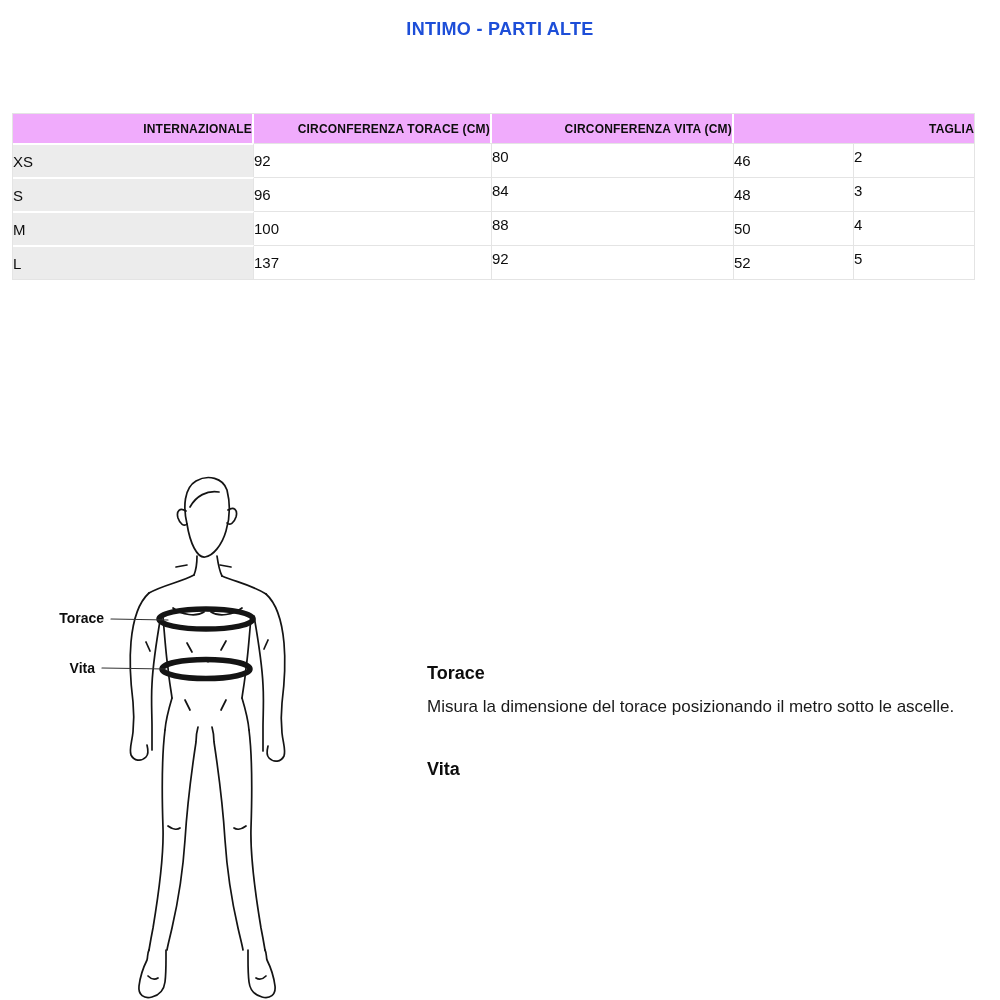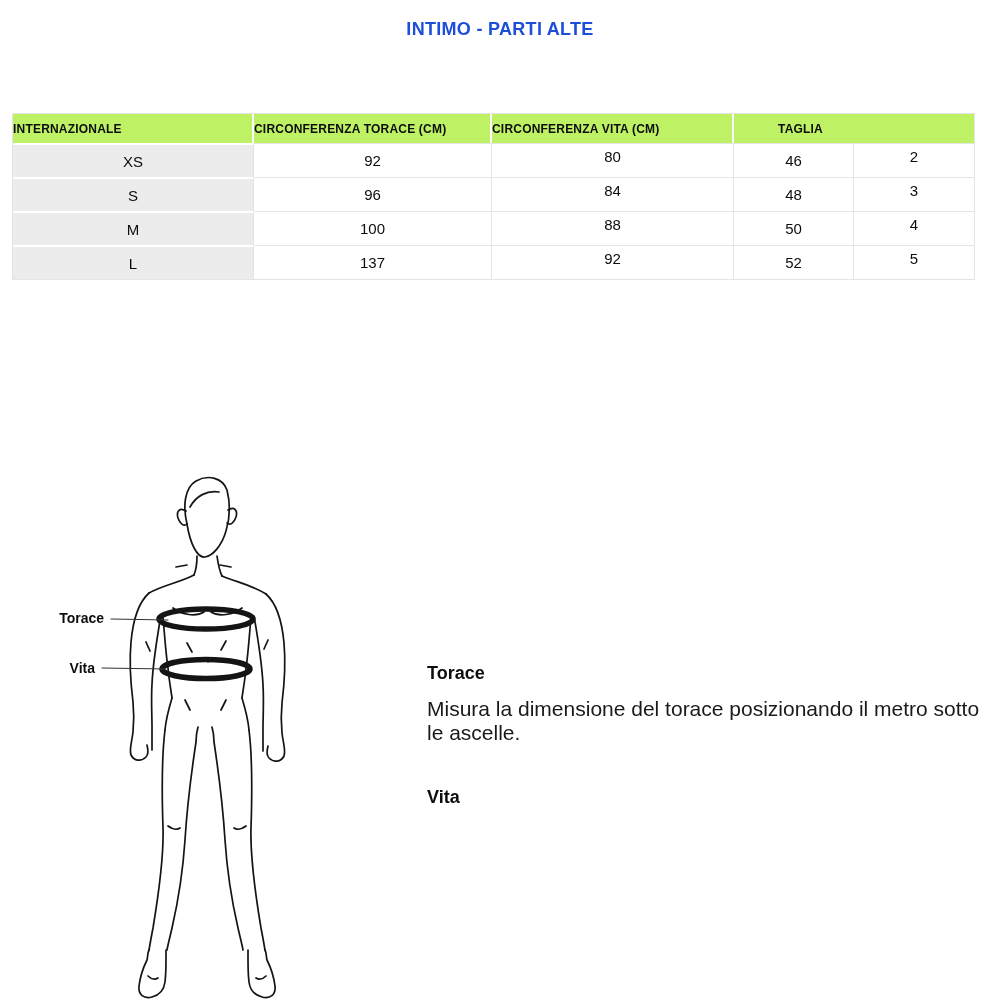--- a/index.html
+++ b/index.html
@@ -11,45 +11,45 @@
     position:absolute;top:19px;left:0;width:1000px;text-align:center;
     font-size:18px;font-weight:bold;letter-spacing:.3px;color:#1d4ed8;
   }
   
   table.size-table{
     position:absolute;left:12px;top:113px;width:961px;
     border-collapse:separate;border-spacing:0;table-layout:fixed;
     border:1px solid #e4e4e4;
   }
   .size-table th{
-    background:#bef264;height:29px;font-size:12px;font-weight:bold;
-    text-align:left;vertical-align:middle;letter-spacing:.2px;color:#0d0d0d;
+    background:#f0abfc;height:29px;font-size:12px;font-weight:bold;
+    text-align:right;vertical-align:middle;letter-spacing:.2px;color:#0d0d0d;
     border-right:2px solid #ffffff;padding:0;
   }
   .size-table th:last-child{border-right:none;padding-left:44px;}
   .size-table td{
-    background:#ffffff;height:32px;font-size:15px;text-align:center;
+    background:#ffffff;height:32px;font-size:15px;text-align:left;
     vertical-align:middle;color:#0d0d0d;padding:0;
     border-right:1px solid #e4e4e4;border-top:1px solid #e4e4e4;
   }
   .size-table td:last-child{border-right:none;}
   .size-table td.rowlabel{
     background:#ececec;border-top:2px solid #ffffff;border-right:1px solid #e4e4e4;
   }
   .size-table td.raise span{display:inline-block;transform:translateY(-4px);}
   
   .figure-wrap{position:absolute;left:0;top:450px;width:390px;height:550px;}
   .figure-wrap svg{position:absolute;left:0;top:0;}
   .fig-label{position:absolute;font-weight:bold;font-size:14px;color:#0d0d0d;}
   .fig-label.torace{left:0;top:610px;width:104px;text-align:right;}
   .fig-label.vita{left:0;top:660px;width:95px;text-align:right;}
   
   .instructions{position:absolute;left:427px;top:663px;width:560px;}
   .instr-heading{font-size:18px;font-weight:bold;margin:0 0 13px 0;color:#0d0d0d;}
-  .instr-body{font-size:21px;margin:0 0 42px 0;color:#1a1a1a;}
+  .instr-body{font-size:17px;margin:0 0 42px 0;color:#1a1a1a;}
 </style>
 </head>
 <body>
 
 <div class="page-title">INTIMO - PARTI ALTE</div>
 
 <table class="size-table">
   <colgroup>
     <col style="width:241px">
       <col style="width:238px">

